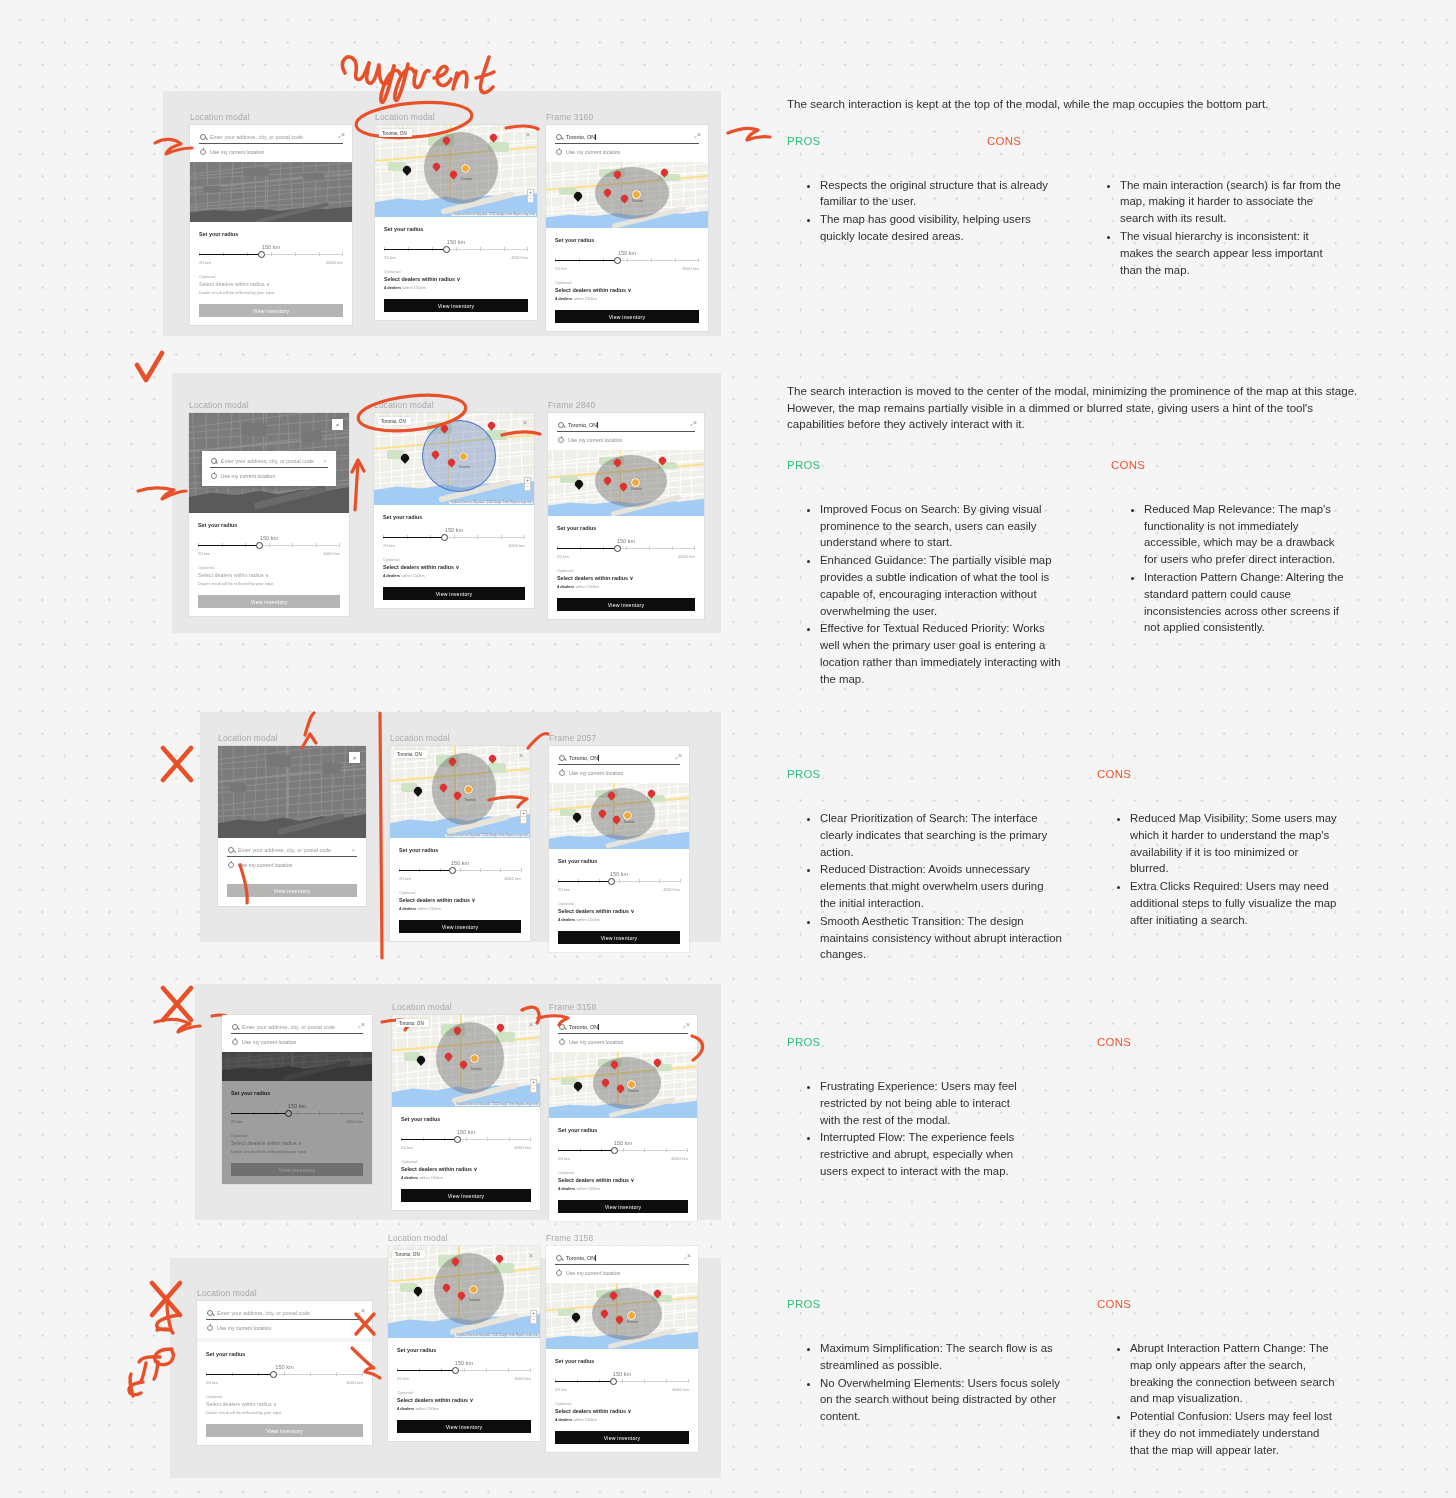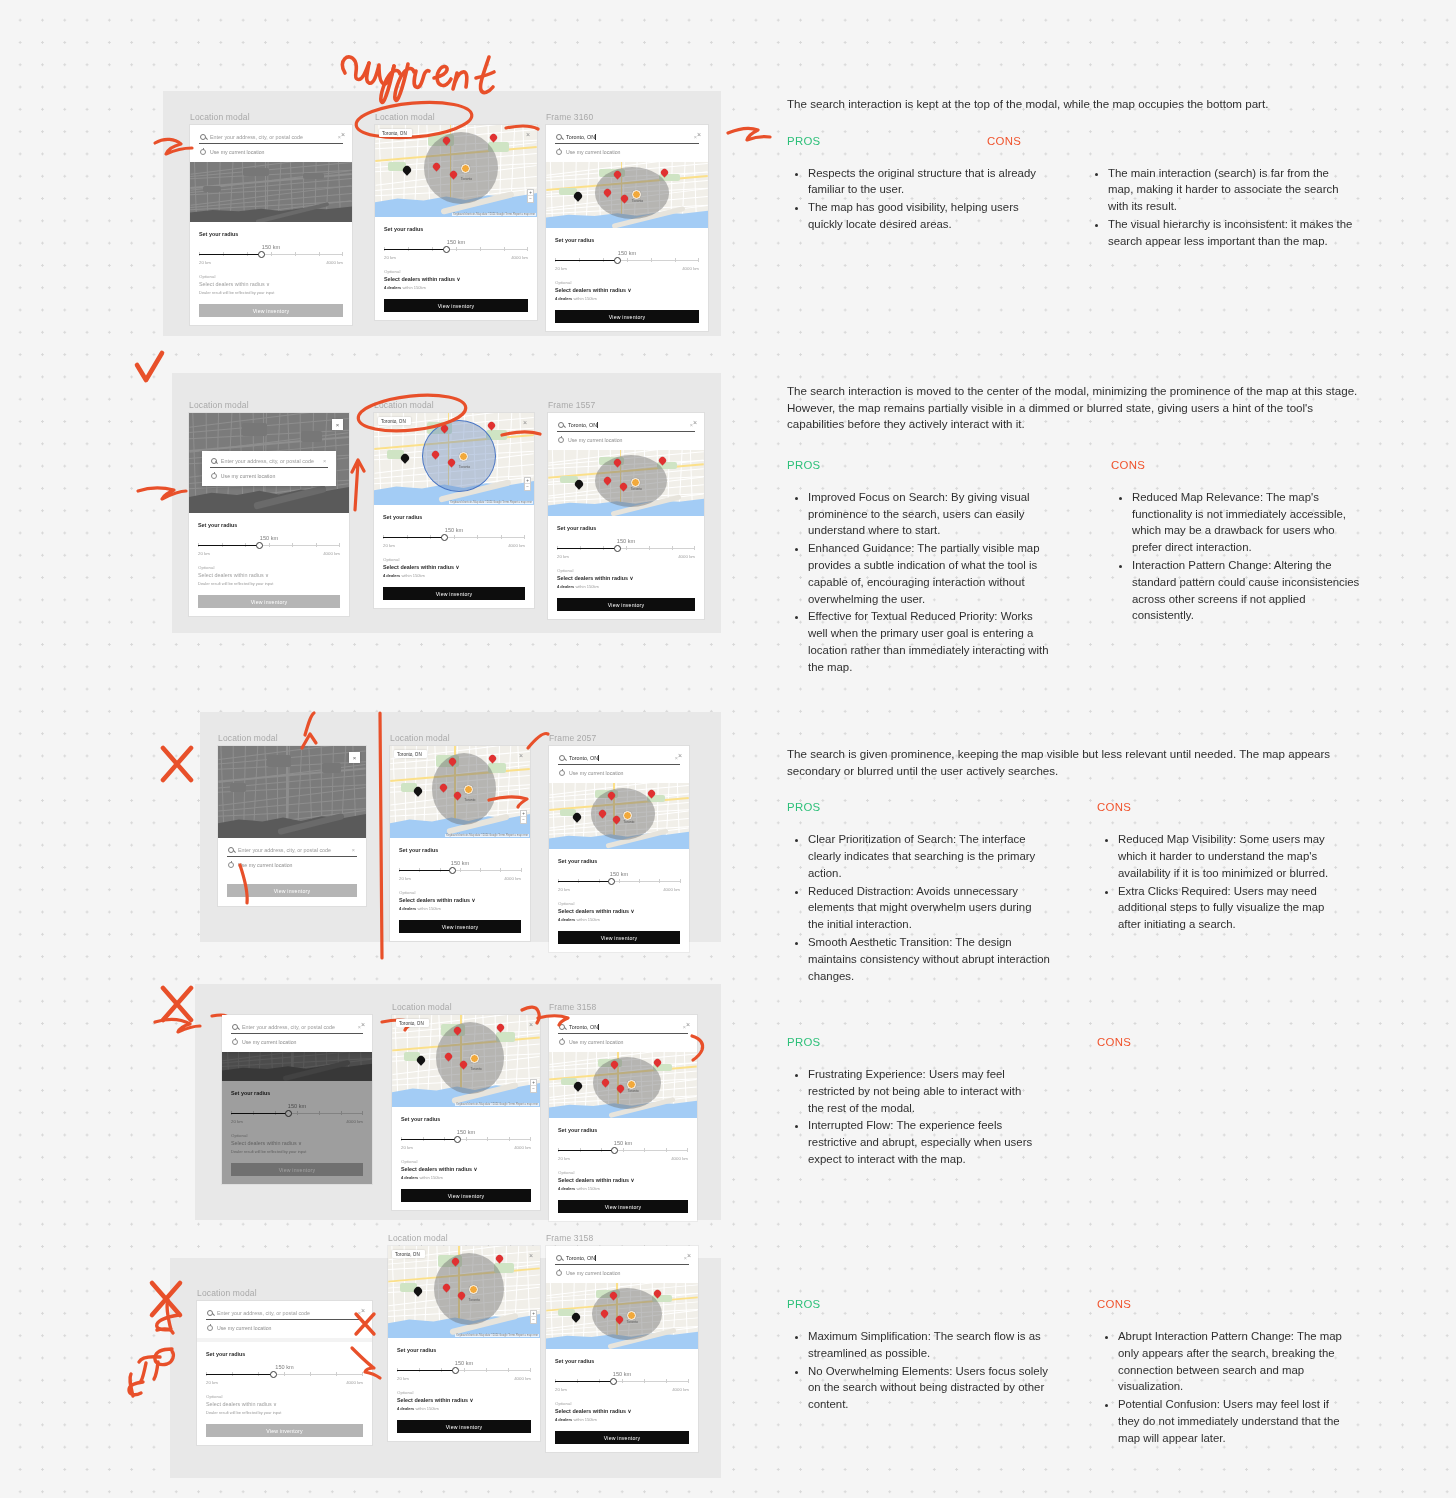--- a/index.html
+++ b/index.html
@@ -148,21 +148,21 @@
   }
   .cta.dark { background:#0d0d0d; }
 
   
   .col { position:absolute; width:580px; }
   .intro { font-size:11.6px; line-height:16.6px; color:#2f2f2f; }
   .pc-head { display:flex; margin-top:22px; }
   .h-pros { font-size:11.4px; color:#2ec07a; width:200px; letter-spacing:.3px; }
   .h-cons { font-size:11.4px; color:#f0522b; letter-spacing:.3px; }
   .pc-body { display:flex; margin-top:14px; }
-  .pc-body ul { margin:4px; padding-left:17px; }
+  .pc-body ul { margin:16px; padding-left:17px; }
   .pc-body li { font-size:11.4px; line-height:16.8px; color:#2f2f2f; margin-bottom:1px; }
   .col-pros { width:300px; padding-right:10px;}
   .col-cons { width:270px; }
   .col-pros ul li { max-width:242px; }
 </style>
 </head>
 <body>
 
 <div class="board" style="left:163px;top:91px;width:558px;height:245px;"></div>
 <div class="board" style="left:172px;top:373px;width:549px;height:260px;"></div>
@@ -209,21 +209,20 @@
     <div class="col-cons" style="width:256px;">
         <ul>
           <li>Reduced Map Relevance: The map's functionality is not immediately accessible, which may be a drawback for users who prefer direct interaction.</li>
           <li>Interaction Pattern Change: Altering the standard pattern could cause inconsistencies across other screens if not applied consistently.</li>
         </ul>
       </div>
   </div>
 </div>
 
 <div class="col" style="left:787px;top:746px;">
-  <div class="intro">The search is given prominence, keeping the map visible but less relevant until needed. The map appears secondary or blurred until the user actively searches.</div>
   <div class="pc-head" style="margin-top:22px;">
     <div class="h-pros" style="width:310px;">PROS</div>
     <div class="h-cons">CONS</div>
   </div>
   <div class="pc-body">
     <div class="col-pros" style="width:310px;">
         <ul>
           <li>Clear Prioritization of Search: The interface clearly indicates that searching is the primary action.</li>
           <li>Reduced Distraction: Avoids unnecessary elements that might overwhelm users during the initial interaction.</li>
           <li>Smooth Aesthetic Transition: The design maintains consistency without abrupt interaction changes.</li>
@@ -700,21 +699,21 @@
       <span>4000 km</span>
     </div>
     <div class="opt-lab">Optional</div>
     <div class="opt-sel ">Select dealers within radius ∨</div>
     <div class="opt-note"><b>4 dealers</b> within 150km</div>
     <div class="cta dark">View inventory</div>
   </div>
       </div>
     </div>
     <div class="frame" style="left: 548px; top: 400px; width: 156px;">
-      <div class="frame-label">Frame 1557</div>
+      <div class="frame-label">Frame 2840</div>
       <div class="modal">
         <div class="close-x">×</div>
         <div class="search-block">
     <div class="search-row">
       <span class="mag"></span>
       <span class="search-txt filled">Toronto, ON<span class="caret"></span></span>
       <span class="clear-x">×</span>
     </div>
     <div class="loc-row">
       <span class="loc-ring"></span>

